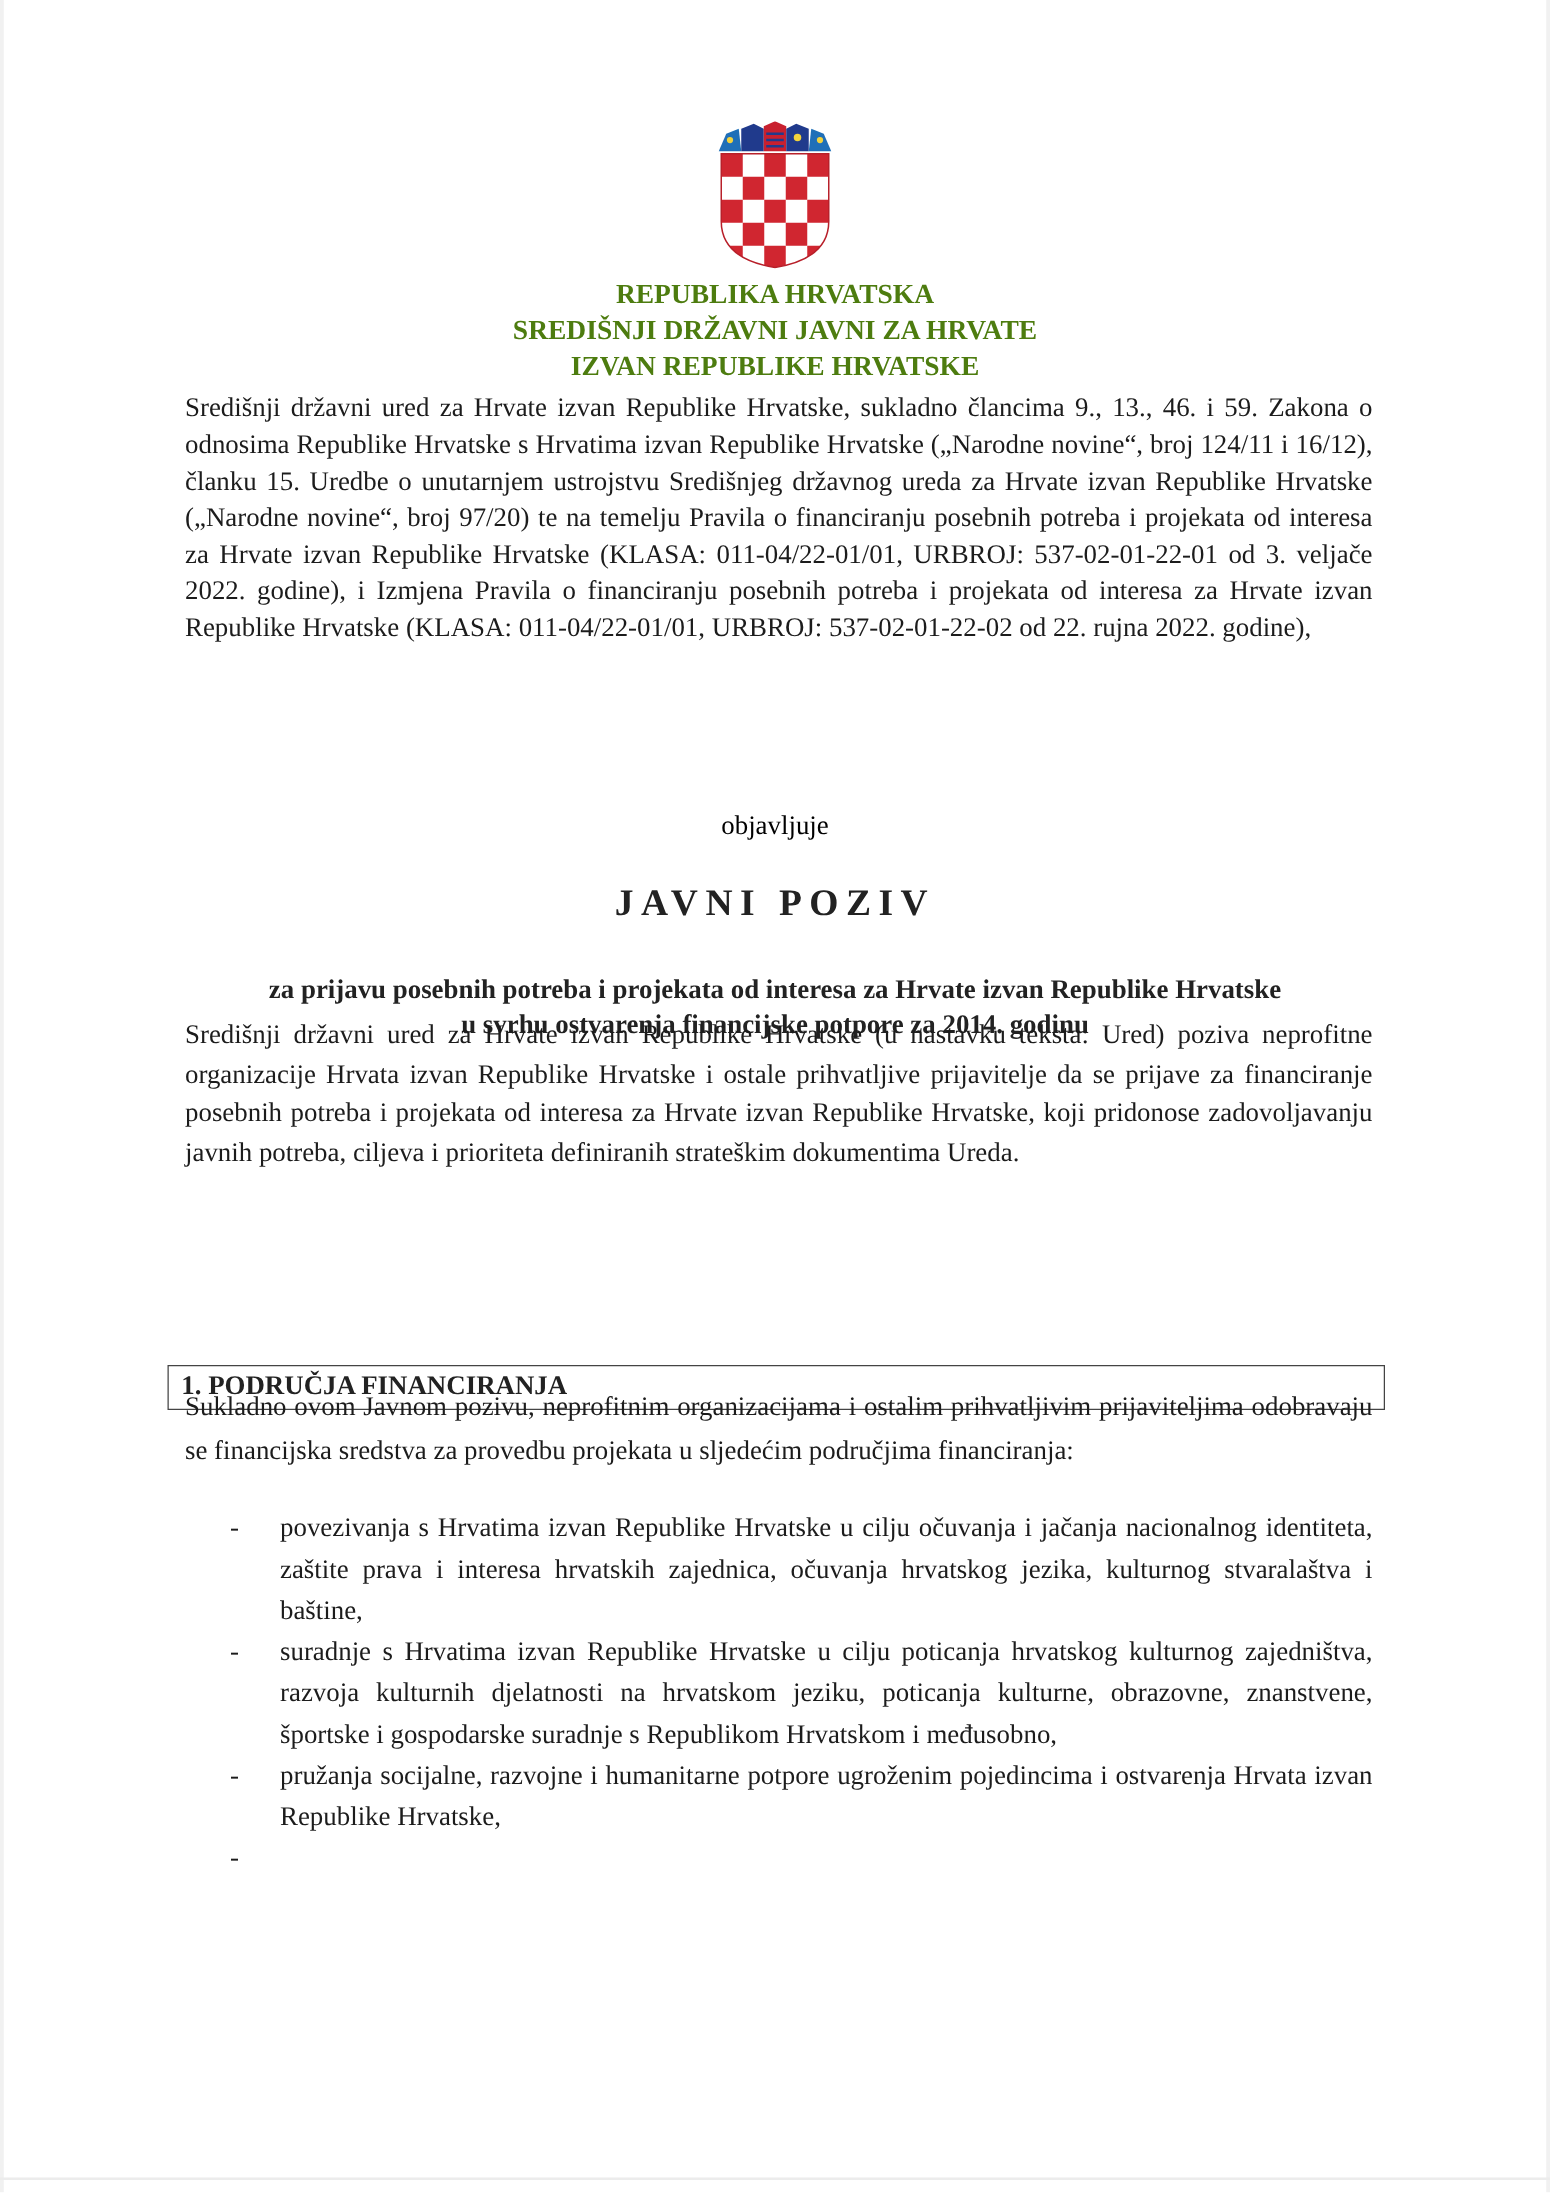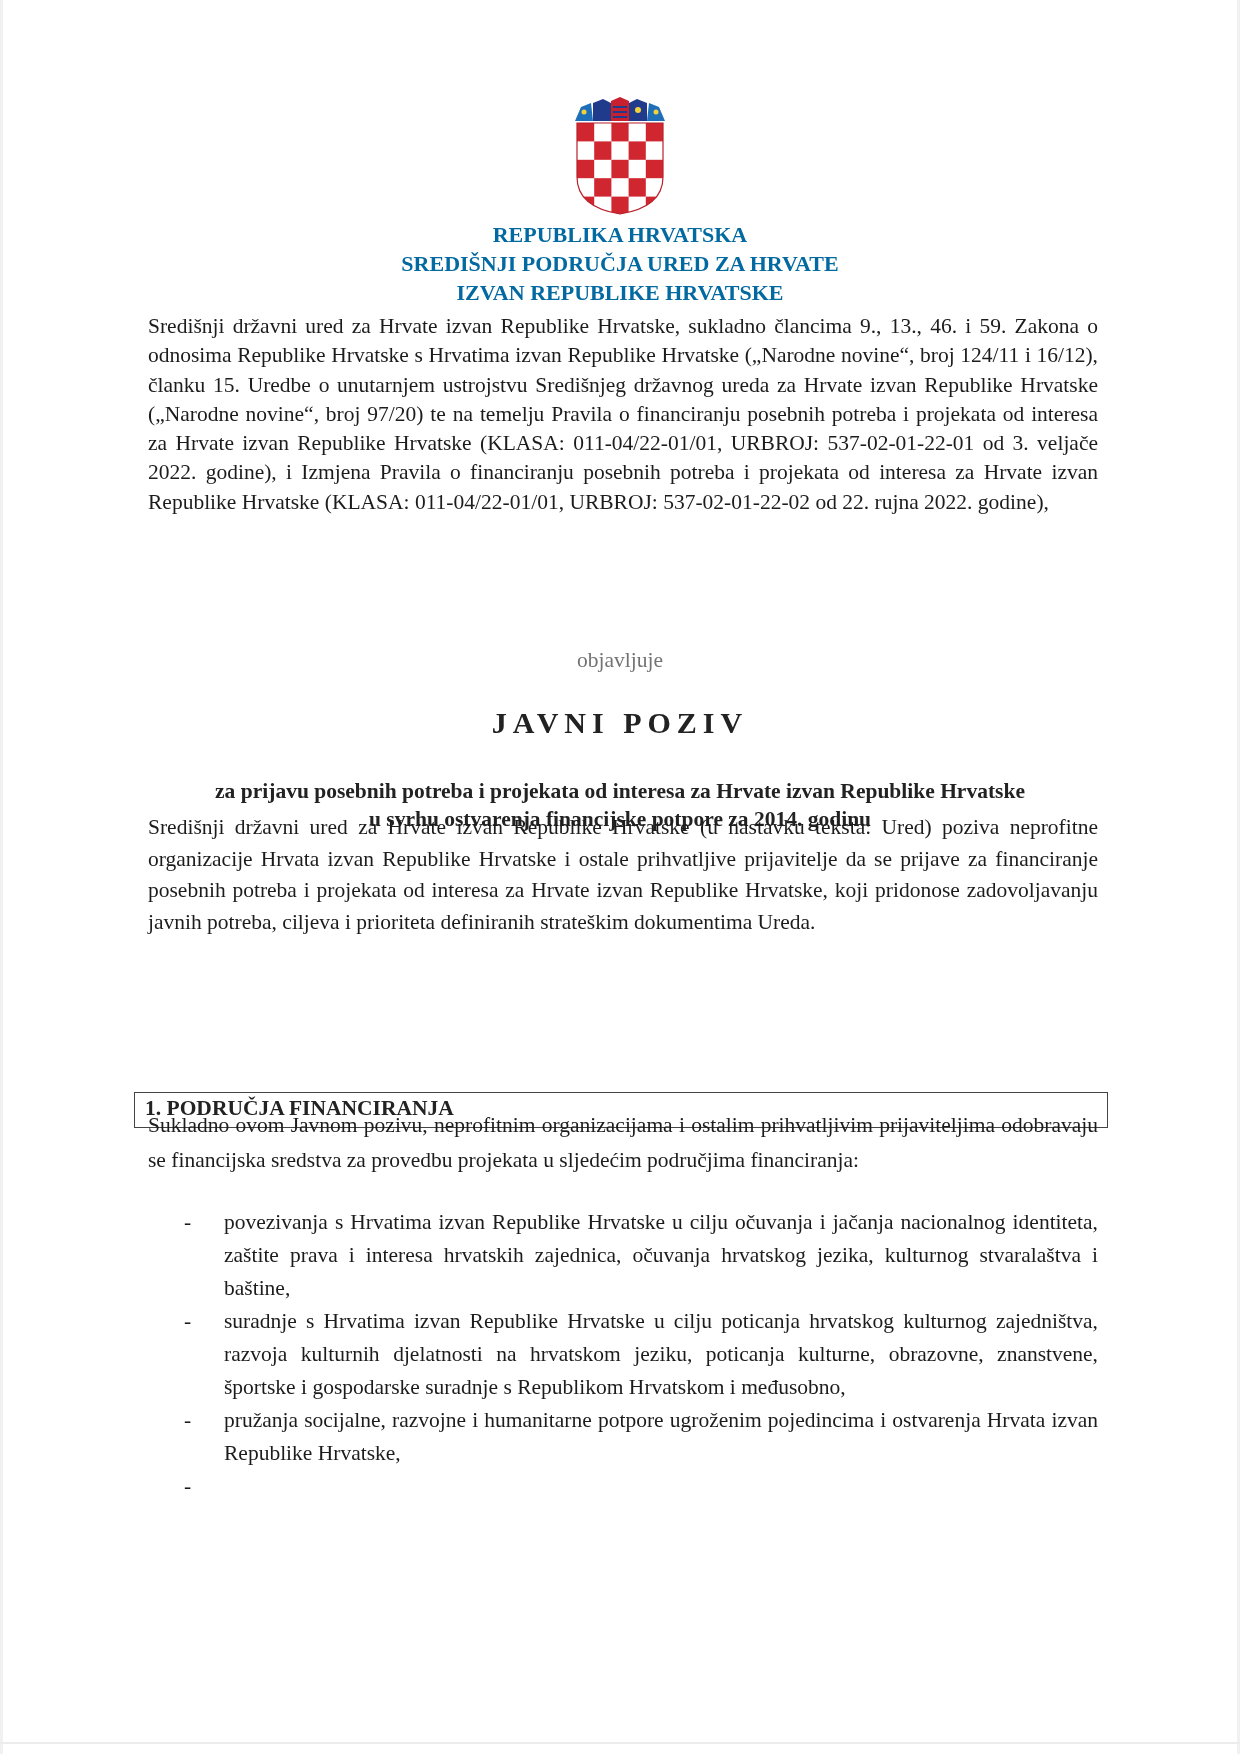--- a/index.html
+++ b/index.html
@@ -8,29 +8,29 @@
     font-family: "Liberation Serif", "DejaVu Serif", serif;
     color: #1a1a1a;
   }
   .page { position: absolute; left: 0; top: 0; width: 1240px; height: 1754px; }
   .scan-edge { position: absolute; top: 0; bottom: 0; width: 3px; background: #f1f1f1; }
   .scan-edge.left { left: 0; }
   .scan-edge.right { right: 0; }
 
   .coat { position: absolute; left: 573px; top: 97px; width: 94px; width: 94px; height: 118px; }
 
-  .header-block { position: absolute; left: 0; width: 1240px; text-align: center; font-weight: bold; font-size: 22px; line-height: 29px; color: #0369a1; }
+  .header-block { position: absolute; left: 0; width: 1240px; text-align: center; font-weight: bold; font-size: 22px; line-height: 29px; color: #4d7c0f; }
   .header-block div { margin: 0; }
 
   .para {
     position: absolute; left: 148px; width: 950px;
     font-size: 21.5px; line-height: 29.3px; text-align: justify; color: #1c1c1c;
   }
   .center { position: absolute; left: 0; width: 1240px; text-align: center; }
-  .objavljuje { font-size: 21.5px; color: #737373; }
+  .objavljuje { font-size: 21.5px; color: #000000; }
   .javni { font-weight: bold; font-size: 30px; letter-spacing: 6px; color: #222; }
   .subtitle { font-weight: bold; font-size: 21.5px; line-height: 28px; color: #222; }
 
   .section-box {
     position: absolute; left: 134px; top: 1092px; width: 974px; height: 36px;
     border: 1.5px solid #444; box-sizing: border-box;
   }
   .section-title { position: absolute; left: 10px; top: 3px; font-weight: bold; font-size: 21.5px; color: #222; }
 
   .bullets { position: absolute; left: 148px; top: 1206px; width: 950px; font-size: 21.5px; line-height: 33px; color: #1c1c1c; }
@@ -80,21 +80,21 @@
         <rect x="4" y="99.6" width="17.2" height="18.4"></rect>
           <rect x="38.4" y="99.6" width="17.2" height="18.4"></rect>
           <rect x="72.8" y="99.6" width="17.2" height="18.4"></rect>
       </g>
     </g>
     <path d="M4,26 L90,26 L90,80 Q90,110 47,117 Q4,110 4,80 Z" fill="none" stroke="#b8202a" stroke-width="1.2"></path>
   </svg>
 
   <div class="header-block" style="top:220px;">
     <div>REPUBLIKA HRVATSKA</div>
-    <div>SREDIŠNJI PODRUČJA URED ZA HRVATE</div>
+    <div>SREDIŠNJI DRŽAVNI JAVNI ZA HRVATE</div>
     <div>IZVAN REPUBLIKE HRVATSKE</div>
   </div>
 
   <p class="para" style="top:312px; margin:0;">Središnji državni ured za Hrvate izvan Republike Hrvatske, sukladno člancima 9., 13., 46. i 59. Zakona o odnosima Republike Hrvatske s Hrvatima izvan Republike Hrvatske („Narodne novine“, broj 124/11 i 16/12), članku 15. Uredbe o unutarnjem ustrojstvu Središnjeg državnog ureda za Hrvate izvan Republike Hrvatske („Narodne novine“, broj 97/20) te na temelju Pravila o financiranju posebnih potreba i projekata od interesa za Hrvate izvan Republike Hrvatske (KLASA: 011-04/22-01/01, URBROJ: 537-02-01-22-01 od 3. veljače 2022. godine), i Izmjena Pravila o financiranju posebnih potreba i projekata od interesa za Hrvate izvan Republike Hrvatske (KLASA: 011-04/22-01/01, URBROJ: 537-02-01-22-02 od 22. rujna 2022. godine),</p>
 
   <div class="center objavljuje" style="top:648px;">objavljuje</div>
 
   <div class="center javni" style="top:706px;">JAVNI POZIV</div>
   <div class="center subtitle" style="top:777px;">
     <div>za prijavu posebnih potreba i projekata od interesa za Hrvate izvan Republike Hrvatske</div>

